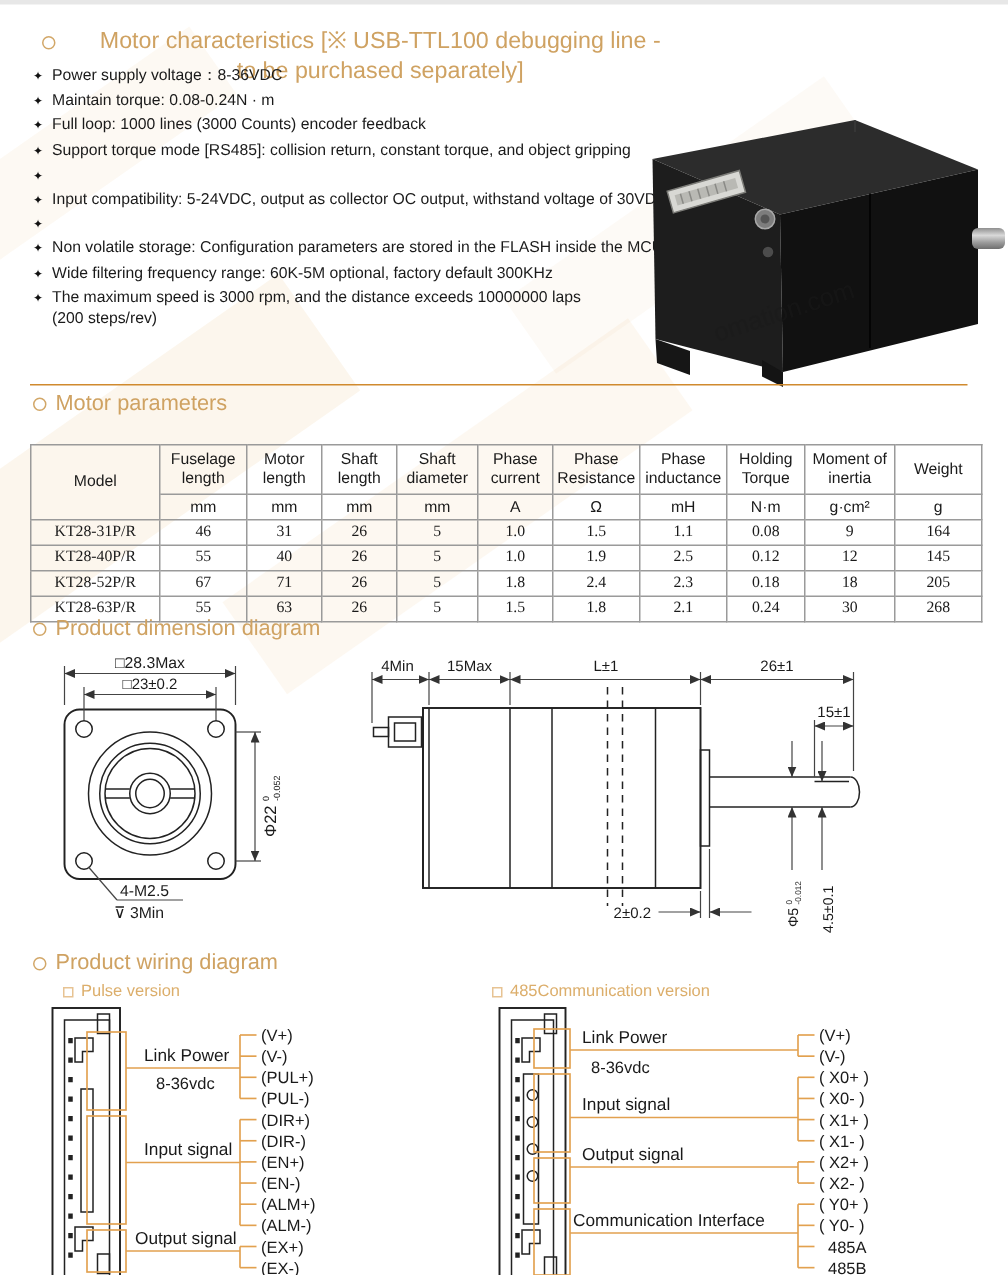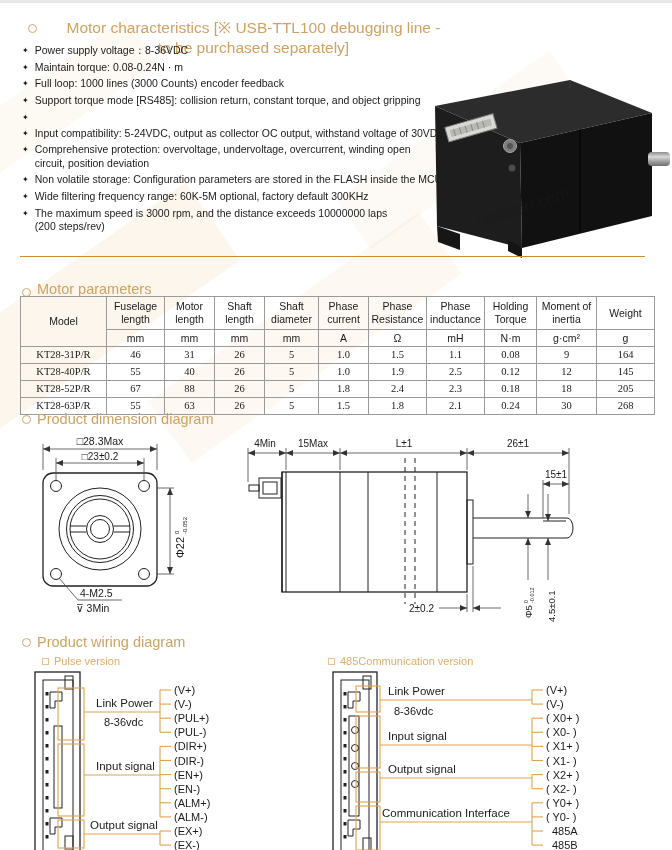--- a/index.html
+++ b/index.html
@@ -20,21 +20,21 @@
   .bullets{position:absolute;left:22px;top:44px;width:475px;list-style:none;margin:0;padding:0;}
   .bullets li{display:flex;gap:6px;margin:0 0 3px;font-size:10.5px;line-height:1.3;}
   .blt{flex:0 0 auto;font-size:8px;line-height:13px;color:#111;}
   .btext{white-space:pre-line;}
 
   .divider{position:absolute;left:20px;top:256px;width:625px;height:0;border-top:1.6px solid #d08a2e;}
 
   .sec{position:absolute;display:flex;gap:6px;align-items:center;}
   .sec .ring{margin-top:0;}
   .sec-label{font-size:14.5px;color:#cfa262;}
-  .sec-params{left:22px;top:281px;align-items:flex-end;}
+  .sec-params{left:22px;top:261px;}
   .sec-dim{left:22px;top:411px;}
   .sec-wiring{left:22px;top:634px;}
 
   .subsec{position:absolute;display:flex;gap:5px;align-items:center;}
   .sq{width:5px;height:5px;border:1px solid #e7c393;flex:0 0 auto;}
   .subsec-label{font-size:11px;color:#dcae6b;}
   .sub-pulse{left:42px;top:655px;}
   .sub-485{left:328px;top:655px;}
 
   table.params{position:absolute;left:20px;top:296px;width:634px;border-collapse:collapse;
@@ -88,22 +88,20 @@
       </li>
     <li>
         <span class="blt">✦</span>
       </li>
     <li>
         <span class="blt">✦</span>
         <span class="btext">Input compatibility: 5-24VDC, output as collector OC output, withstand voltage of 30VDC</span>
       </li>
     <li>
         <span class="blt">✦</span>
-        <span class="btext">Comprehensive protection: overvoltage, undervoltage, overcurrent, winding open
-circuit, position deviation</span>
       </li>
     <li>
         <span class="blt">✦</span>
         <span class="btext">Non volatile storage: Configuration parameters are stored in the FLASH inside the MCU</span>
       </li>
     <li>
         <span class="blt">✦</span>
         <span class="btext">Wide filtering frequency range: 60K-5M optional, factory default 300KHz</span>
       </li>
     <li>
@@ -219,21 +217,21 @@
           <td>1.0</td>
           <td>1.9</td>
           <td>2.5</td>
           <td>0.12</td>
           <td>12</td>
           <td>145</td>
       </tr>
       <tr>
         <td>KT28-52P/R</td>
           <td>67</td>
-          <td>88</td>
+          <td>71</td>
           <td>26</td>
           <td>5</td>
           <td>1.8</td>
           <td>2.4</td>
           <td>2.3</td>
           <td>0.18</td>
           <td>18</td>
           <td>205</td>
       </tr>
       <tr>

